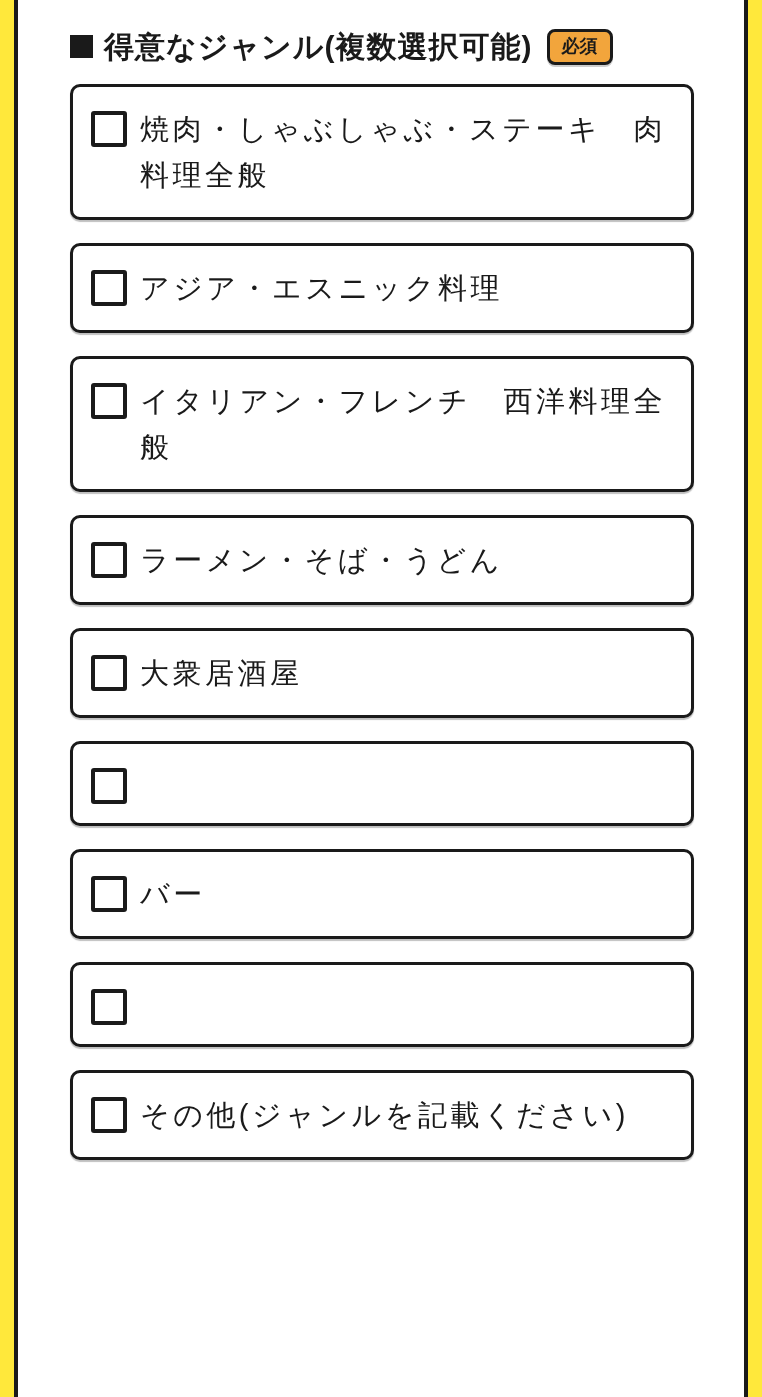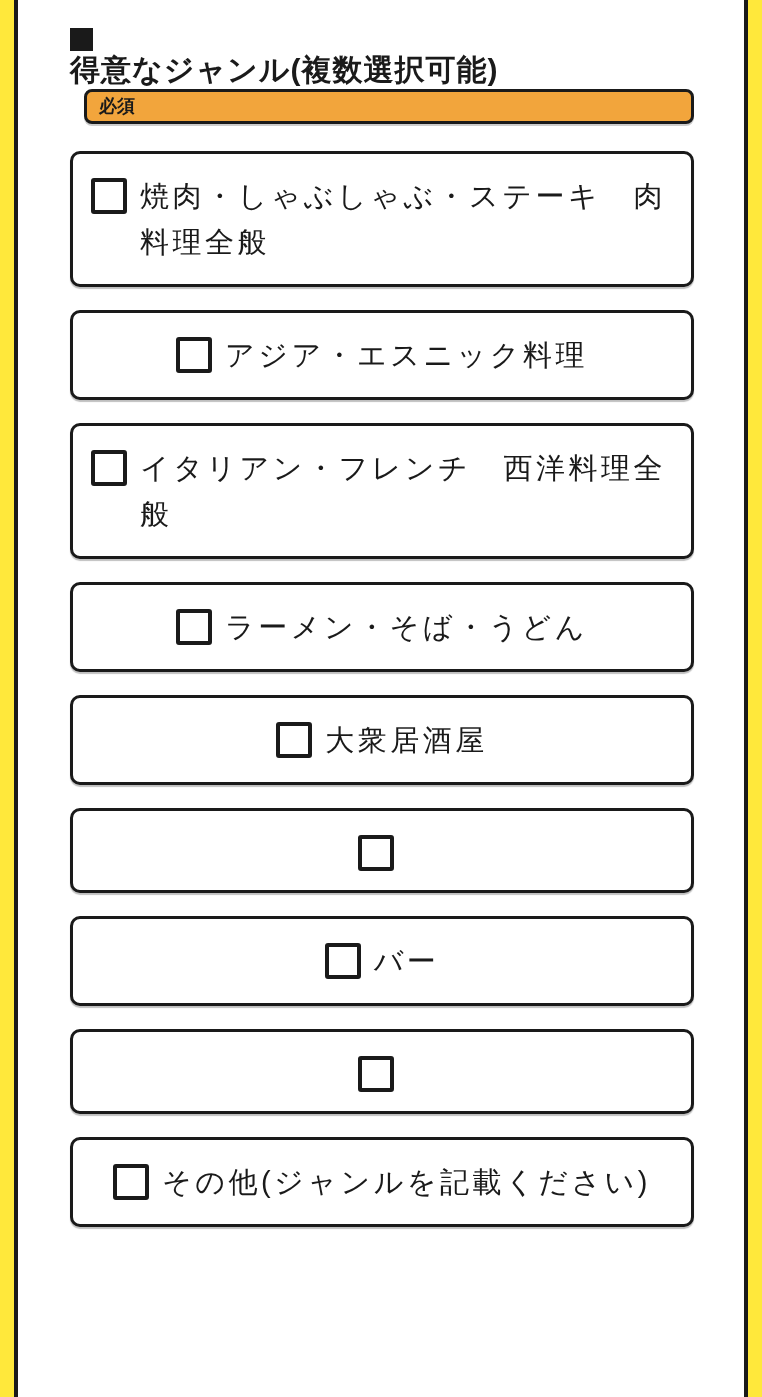--- a/index.html
+++ b/index.html
@@ -20,22 +20,22 @@
   .page{
     margin:0 14px;
     width:734px;height:1397px;
     background:var(--paper);
     border-left:4px solid var(--ink);
     border-right:4px solid var(--ink);
     padding:26px 50px 0 52px;
   }
   .section-header{
     display:flex;
-    margin:2px 0 27px 0;
-    flex-direction:column;
+    align-items:center;
+    margin:2px 0 18px 0;
   }
   .bullet-square{
     width:23px;height:23px;
     background:var(--ink);
     flex-shrink:0;
     margin-right:11px;
   }
   .section-title{
     font-size:30px;
     font-weight:bold;
@@ -58,21 +58,20 @@
   .option-card{
     border:3px solid var(--ink);
     border-radius:10px;
     background:var(--paper);
     margin-bottom:23px;
     padding:19px 18px;
     display:flex;
     align-items:flex-start;
     cursor:pointer;
     box-shadow:0 2px 1px rgba(0,0,0,0.25);
-    justify-content:center;
   }
   .checkbox-box{
     width:36px;height:36px;
     border:4px solid var(--ink);
     border-radius:3px;
     background:var(--paper);
     flex-shrink:0;
     margin-top:5px;
     margin-right:13px;
   }

